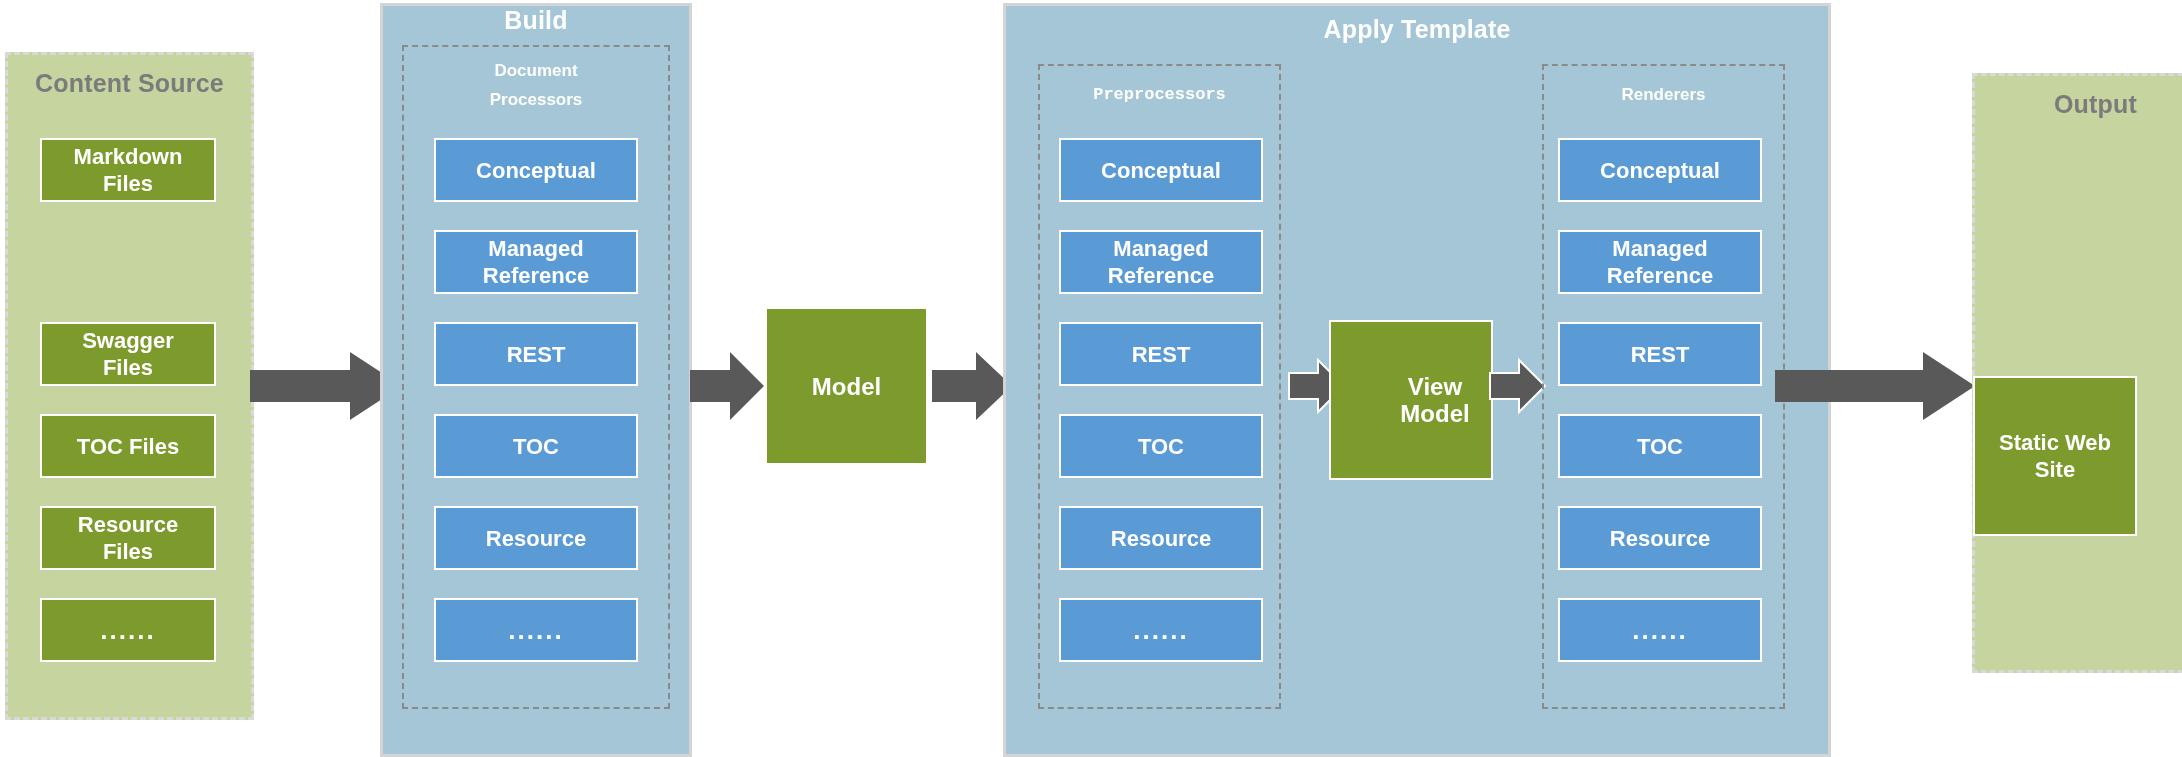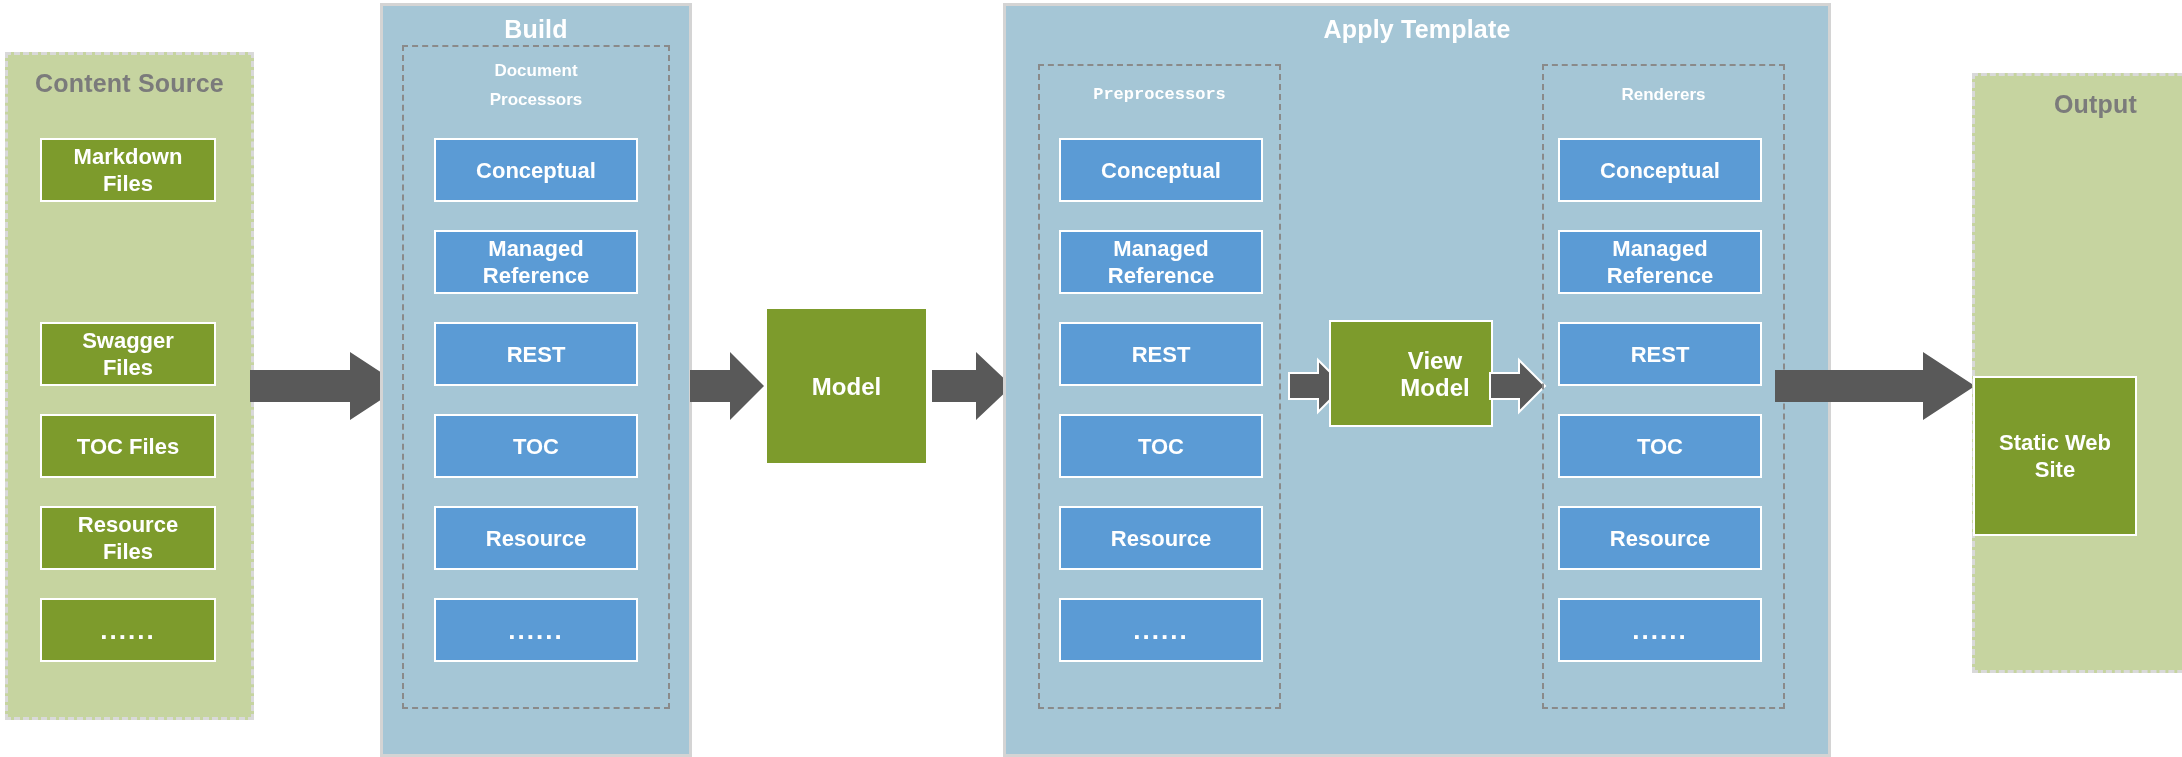--- a/index.html
+++ b/index.html
@@ -123,21 +123,21 @@
 Files</div>
   <div class="box box-green box-dots" style="left:40px; top:598px; width:176px; height:64px;">......</div>
 
   <div class="arrow" style="left:250px; top:352px; width:152px; height:68px;">
     <svg width="152" height="68" viewBox="0 0 152 68">
       <polygon points="0,18 100,18 100,0 152,34 100,68 100,50 0,50" fill="#595959"></polygon>
     </svg>
   </div>
 
   <div class="panel panel-blue" style="left:380px; top:3px; width:312px; height:754px;">
-    <div class="panel-title title-white" style="top:9px;">Build</div>
+    <div class="panel-title title-white" style="top:0;">Build</div>
   </div>
   <div class="group" style="left:402px; top:45px; width:268px; height:664px;">
     <div class="group-title" style="top:9px; white-space:pre-line;">Document
 Processors</div>
   </div>
   <div class="box box-blue" style="left:434px; top:138px; width:204px; height:64px;">Conceptual</div>
   <div class="box box-blue" style="left:434px; top:230px; width:204px; height:64px;">Managed
 Reference</div>
   <div class="box box-blue" style="left:434px; top:322px; width:204px; height:64px;">REST</div>
   <div class="box box-blue" style="left:434px; top:414px; width:204px; height:64px;">TOC</div>
@@ -172,21 +172,21 @@
   <div class="box box-blue" style="left:1059px; top:414px; width:204px; height:64px;">TOC</div>
   <div class="box box-blue" style="left:1059px; top:506px; width:204px; height:64px;">Resource</div>
   <div class="box box-blue box-dots" style="left:1059px; top:598px; width:204px; height:64px;">......</div>
 
   <div class="arrow" style="left:1288px; top:358px; width:58px; height:56px;">
     <svg width="58" height="56" viewBox="0 0 58 56">
       <polygon points="1,15 30,15 30,2 56,28 30,54 30,41 1,41" fill="#595959" stroke="#ffffff" stroke-width="2"></polygon>
     </svg>
   </div>
 
-  <div class="box box-model" style="left:1329px; top:320px; width:164px; height:107px;padding-left:48px;">View Model</div>
+  <div class="box box-model" style="left:1329px; top:320px; width:164px; height:160px;padding-left:48px;">View Model</div>
 
   <div class="arrow" style="left:1489px; top:358px; width:58px; height:56px;">
     <svg width="58" height="56" viewBox="0 0 58 56">
       <polygon points="1,15 30,15 30,2 56,28 30,54 30,41 1,41" fill="#595959" stroke="#ffffff" stroke-width="2"></polygon>
     </svg>
   </div>
 
   <div class="group" style="left:1542px; top:64px; width:243px; height:645px;">
     <div class="group-title" style="top:14px;">Renderers</div>
   </div>

